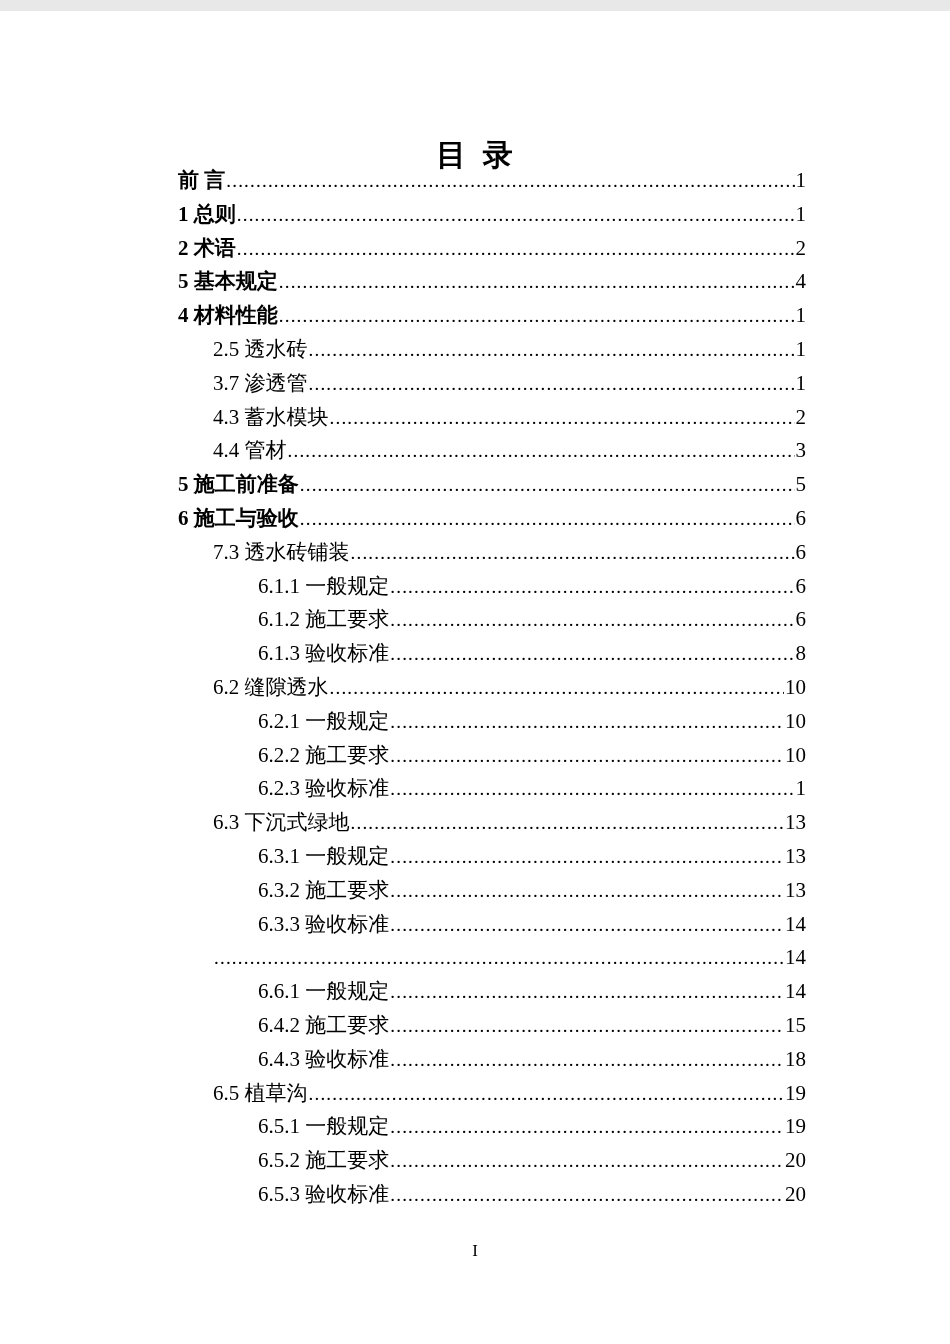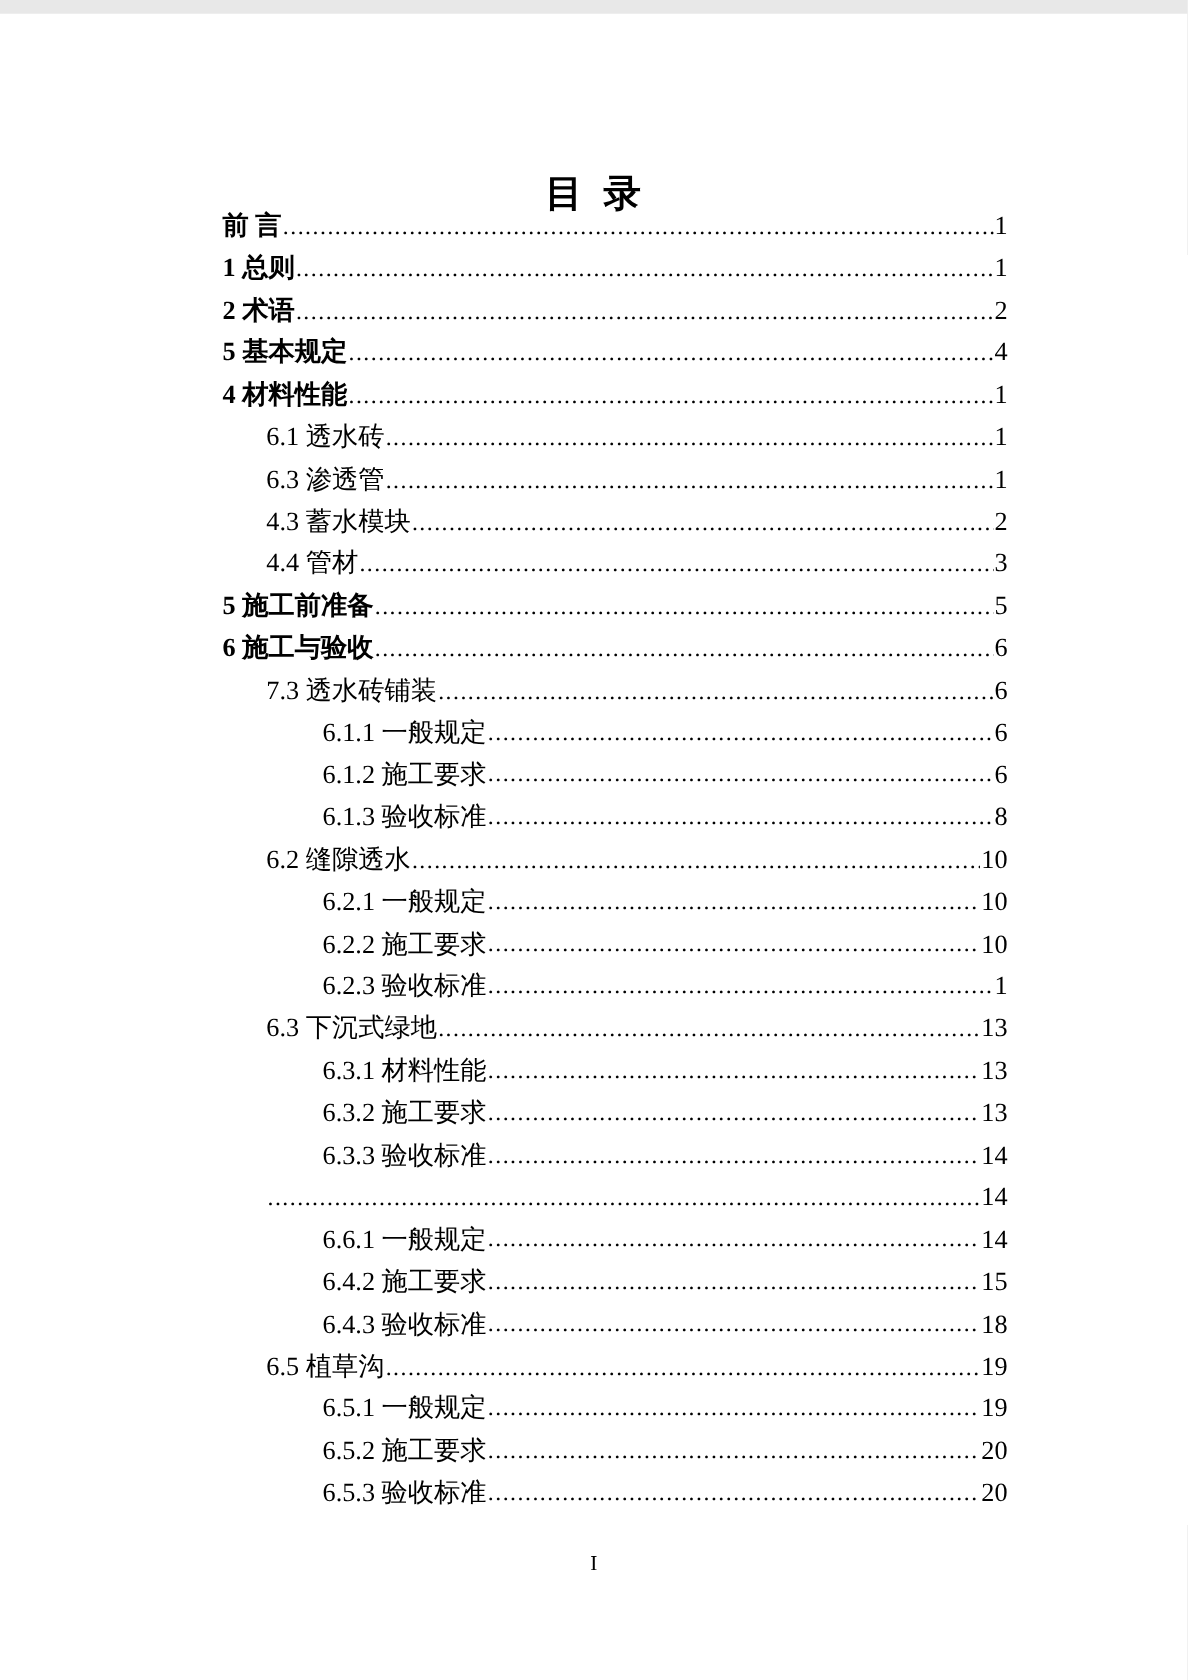--- a/index.html
+++ b/index.html
@@ -36,21 +36,21 @@
     width: 628px;
   }
   .toc-row {
     display: flex;
     align-items: baseline;
     height: 33.8px;
     font-size: 21px;
     line-height: 33.8px;
   }
   .toc-row.level-2 { padding-left: 35px; }
-  .toc-row.level-3 { padding-left: 80px; align-items: flex-end; }
+  .toc-row.level-3 { padding-left: 80px; }
   .toc-row.level-1 .toc-label { font-weight: bold; }
   .toc-label {
     white-space: nowrap;
     flex: 0 0 auto;
   }
   .toc-leader {
     flex: 1 1 auto;
     overflow: hidden;
     white-space: nowrap;
     font-size: 19px;
@@ -98,26 +98,26 @@
         <span class="toc-label">5 基本规定</span>
         <span class="toc-leader">................................................................................................................................................................</span>
         <span class="toc-page">4</span>
       </div>
       <div class="toc-row level-1">
         <span class="toc-label">4 材料性能</span>
         <span class="toc-leader">................................................................................................................................................................</span>
         <span class="toc-page">1</span>
       </div>
       <div class="toc-row level-2">
-        <span class="toc-label">6.1 透水砖</span>
-        <span class="toc-leader">................................................................................................................................................................</span>
-        <span class="toc-page">1</span>
-      </div>
-      <div class="toc-row level-2">
-        <span class="toc-label">6.3 渗透管</span>
+        <span class="toc-label">2.5 透水砖</span>
+        <span class="toc-leader">................................................................................................................................................................</span>
+        <span class="toc-page">1</span>
+      </div>
+      <div class="toc-row level-2">
+        <span class="toc-label">3.7 渗透管</span>
         <span class="toc-leader">................................................................................................................................................................</span>
         <span class="toc-page">1</span>
       </div>
       <div class="toc-row level-2">
         <span class="toc-label">4.3 蓄水模块</span>
         <span class="toc-leader">................................................................................................................................................................</span>
         <span class="toc-page">2</span>
       </div>
       <div class="toc-row level-2">
         <span class="toc-label">4.4 管材</span>
@@ -173,21 +173,21 @@
         <span class="toc-label">6.2.3 验收标准</span>
         <span class="toc-leader">................................................................................................................................................................</span>
         <span class="toc-page">1</span>
       </div>
       <div class="toc-row level-2">
         <span class="toc-label">6.3 下沉式绿地</span>
         <span class="toc-leader">................................................................................................................................................................</span>
         <span class="toc-page">13</span>
       </div>
       <div class="toc-row level-3">
-        <span class="toc-label">6.3.1 材料性能</span>
+        <span class="toc-label">6.3.1 一般规定</span>
         <span class="toc-leader">................................................................................................................................................................</span>
         <span class="toc-page">13</span>
       </div>
       <div class="toc-row level-3">
         <span class="toc-label">6.3.2 施工要求</span>
         <span class="toc-leader">................................................................................................................................................................</span>
         <span class="toc-page">13</span>
       </div>
       <div class="toc-row level-3">
         <span class="toc-label">6.3.3 验收标准</span>

